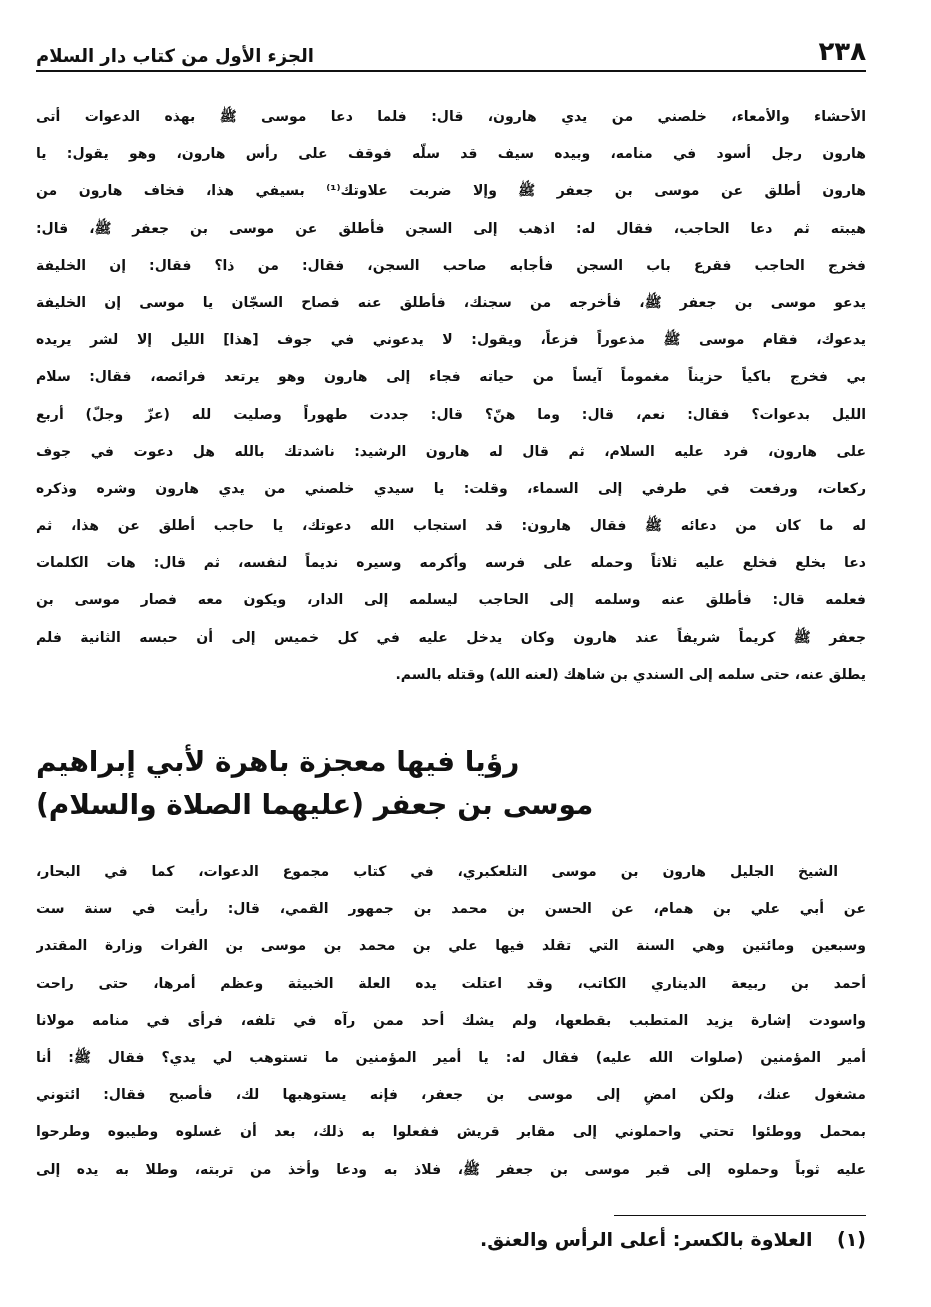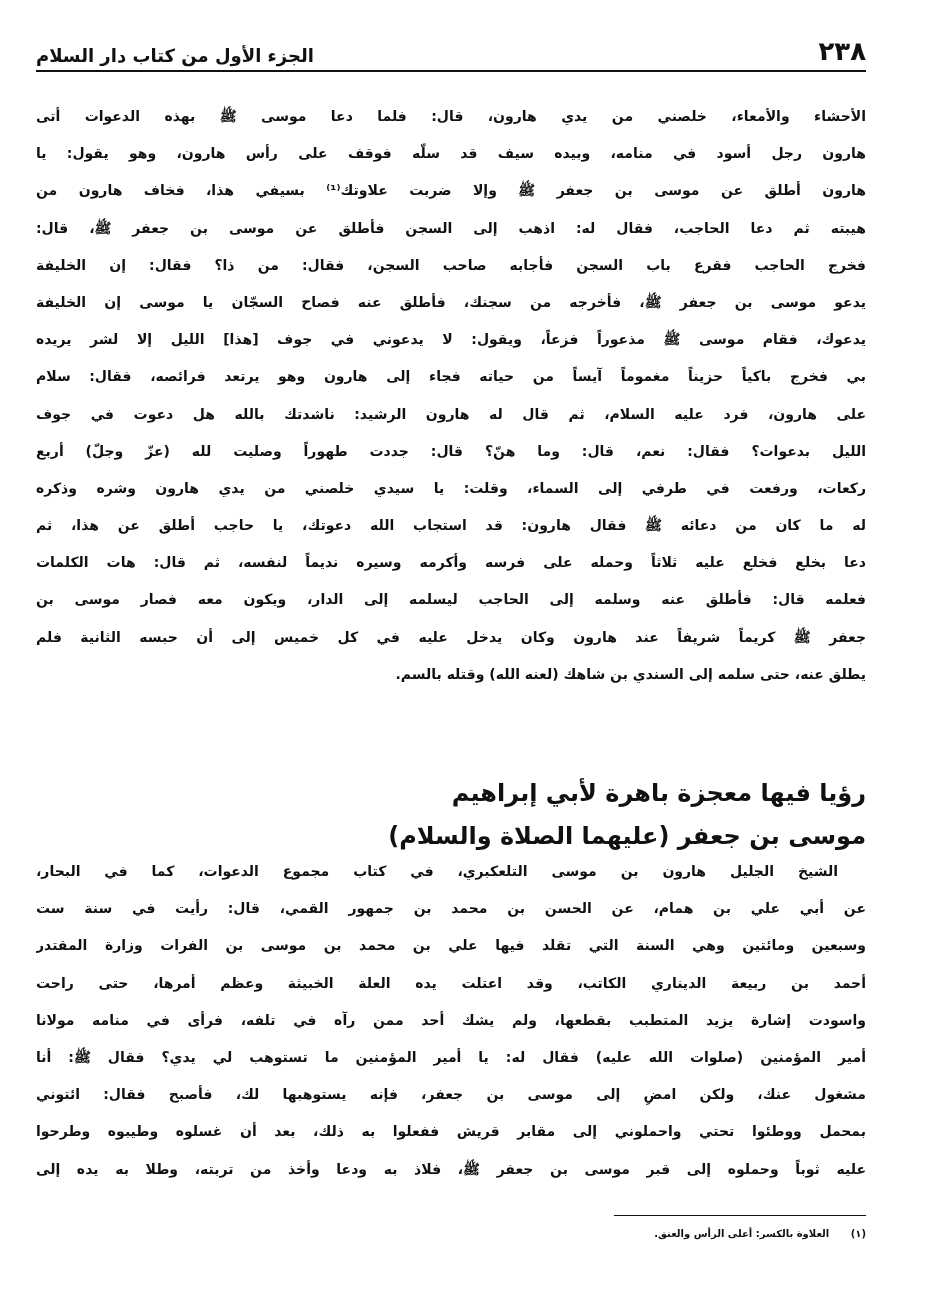--- a/index.html
+++ b/index.html
@@ -19,27 +19,27 @@
       position: absolute; left: 0; width: 830px; text-align: justify; text-align-last: right;
       font-size: 14px; line-height: 37.2px; font-weight: 600;
       font-family: "DejaVu Sans", sans-serif;
     }
     .body-block .ln { display: block; white-space: nowrap; text-align: justify; text-align-last: justify; height: 37.2px; overflow: hidden; }
     .body-block .ln.last { text-align-last: right; }
     .block-1 { top: 98px; }
     .block-2 { top: 853px; }
     .block-2 .ln.first { padding-right: 28px; }
     .section-heading {
-      position: absolute; top: 740px; left: 0; width: 830px; text-align: right;
-      font-family: "DejaVu Sans", sans-serif; font-weight: 900; font-size: 24px; line-height: 43px; margin-top: 32px;
+      position: absolute; top: 740px; left: 0; width: 830px; text-align: left;
+      font-family: "DejaVu Sans", sans-serif; font-weight: 900; font-size: 28px; line-height: 43px;
     }
     .section-heading span { display: block; }
     .footnote-rule { position: absolute; top: 1215px; right: 0; width: 252px; border-top: 1.5px solid #111; }
     .footnote {
-      position: absolute; top: 1228px; right: 0; font-size: 10px; font-family: "DejaVu Sans", sans-serif;
+      position: absolute; top: 1228px; right: 0; font-size: 19px; font-family: "DejaVu Sans", sans-serif;
       font-weight: 600; white-space: nowrap;
     }
     .footnote .fn-mark { margin-left: 18px; }
   </style>
 </head>
 <body>
 
 <div class="page">
 
   <div class="running-header">
@@ -50,22 +50,22 @@
 
   <div class="body-block block-1">
     <span class="ln">الأحشاء والأمعاء، خلصني من يدي هارون، قال: فلما دعا موسى ﷺ بهذه الدعوات أتى</span>
     <span class="ln">هارون رجل أسود في منامه، وبيده سيف قد سلّه فوقف على رأس هارون، وهو يقول: يا</span>
     <span class="ln">هارون أطلق عن موسى بن جعفر ﷺ وإلا ضربت علاوتك⁽¹⁾ بسيفي هذا، فخاف هارون من</span>
     <span class="ln">هيبته ثم دعا الحاجب، فقال له: اذهب إلى السجن فأطلق عن موسى بن جعفر ﷺ، قال:</span>
     <span class="ln">فخرج الحاجب فقرع باب السجن فأجابه صاحب السجن، فقال: من ذا؟ فقال: إن الخليفة</span>
     <span class="ln">يدعو موسى بن جعفر ﷺ، فأخرجه من سجنك، فأطلق عنه فصاح السجّان يا موسى إن الخليفة</span>
     <span class="ln">يدعوك، فقام موسى ﷺ مذعوراً فزعاً، ويقول: لا يدعوني في جوف [هذا] الليل إلا لشر يريده</span>
     <span class="ln">بي فخرج باكياً حزيناً مغموماً آيساً من حياته فجاء إلى هارون وهو يرتعد فرائصه، فقال: سلام</span>
+    <span class="ln">الليل بدعوات؟ فقال: نعم، قال: وما هنّ؟ قال: جددت طهوراً وصليت لله (عزّ وجلّ) أربع</span>
     <span class="ln">على هارون، فرد عليه السلام، ثم قال له هارون الرشيد: ناشدتك بالله هل دعوت في جوف</span>
-    <span class="ln">الليل بدعوات؟ فقال: نعم، قال: وما هنّ؟ قال: جددت طهوراً وصليت لله (عزّ وجلّ) أربع</span>
     <span class="ln">ركعات، ورفعت في طرفي إلى السماء، وقلت: يا سيدي خلصني من يدي هارون وشره وذكره</span>
     <span class="ln">له ما كان من دعائه ﷺ فقال هارون: قد استجاب الله دعوتك، يا حاجب أطلق عن هذا، ثم</span>
     <span class="ln">دعا بخلع فخلع عليه ثلاثاً وحمله على فرسه وأكرمه وسيره نديماً لنفسه، ثم قال: هات الكلمات</span>
     <span class="ln">فعلمه قال: فأطلق عنه وسلمه إلى الحاجب ليسلمه إلى الدار، ويكون معه فصار موسى بن</span>
     <span class="ln">جعفر ﷺ كريماً شريفاً عند هارون وكان يدخل عليه في كل خميس إلى أن حبسه الثانية فلم</span>
     <span class="ln last">يطلق عنه، حتى سلمه إلى السندي بن شاهك (لعنه الله) وقتله بالسم.</span>
   </div>
 
   <div class="section-heading">
     <span>رؤيا فيها معجزة باهرة لأبي إبراهيم</span>

